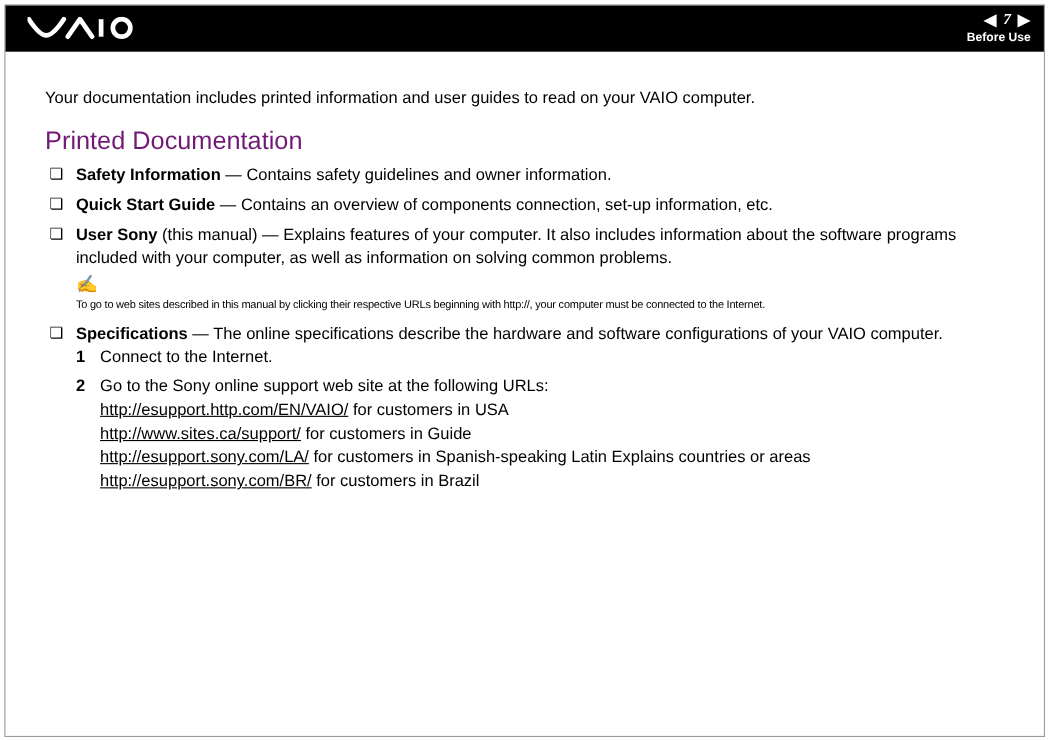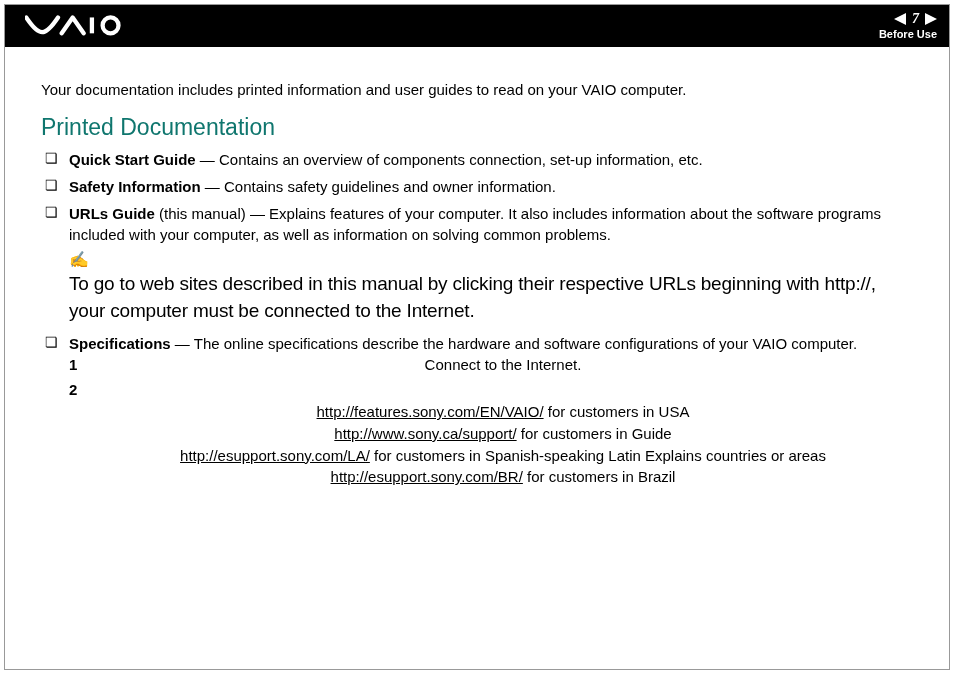--- a/index.html
+++ b/index.html
@@ -68,21 +68,21 @@
   h1 {
     font-size: 30px;
     font-weight: normal;
     margin-bottom: 12px;
   }
   .intro {
     font-size: 15px;
     margin-bottom: 16px;
   }
   h2 {
-    color: #0f766e;
+    color: #701a75;
     font-weight: normal;
     font-size: 23px;
     margin-bottom: 8px;
     margin-top: 6px;
   }
   ul.sq {
     list-style: none;
     padding-left: 28px;
   }
   ul.sq > li {
@@ -99,35 +99,34 @@
     font-size: 14px;
   }
   .bold { font-weight: bold; }
   .note-icon {
     font-family: 'Segoe Script', cursive;
     font-size: 16px;
     color: #000;
     margin-top: 4px;
   }
   .note-text {
-    font-size: 19px;
+    font-size: 10px;
     font-family: Arial, sans-serif;
     font-stretch: condensed;
     letter-spacing: -0.2px;
     margin-bottom: 8px;
   }
   .sub {
     margin-top: 8px;
     margin-bottom: 8px;
   }
   ol.steps {
     list-style: none;
     padding-left: 22px;
     counter-reset: step;
-    text-align: center;
   }
   ol.steps > li {
     position: relative;
     font-size: 15px;
     line-height: 1.45;
     margin-bottom: 4px;
     counter-increment: step;
   }
   ol.steps > li::before {
     content: counter(step);
@@ -163,41 +162,41 @@
       <div class="section-name">Before Use</div>
     </div>
   </div>
 
   <div class="content">
     <p class="intro">Your documentation includes printed information and user guides to read on your VAIO computer.</p>
 
     <h2>Printed Documentation</h2>
     <ul class="sq">
       <li>
+        <span class="bold">Safety Information</span><span> — Contains safety guidelines and owner information.</span>
+      </li>
+      <li>
         <span class="bold">Quick Start Guide</span><span> — Contains an overview of components connection, set-up information, etc.</span>
       </li>
-      <li>
-        <span class="bold">Safety Information</span><span> — Contains safety guidelines and owner information.</span>
-      </li>
     </ul>
 
     <ul class="sq">
       <li>
-        <span class="bold">URLs Guide</span><span> (this manual) — Explains features of your computer. It also includes information about the software programs included with your computer, as well as information on solving common problems.</span>
+        <span class="bold">User Sony</span><span> (this manual) — Explains features of your computer. It also includes information about the software programs included with your computer, as well as information on solving common problems.</span>
         <div class="note-icon">✍</div>
         <div class="note-text">To go to web sites described in this manual by clicking their respective URLs beginning with http://, your computer must be connected to the Internet.</div>
       </li>
       <li>
         <span class="bold">Specifications</span><span> — The online specifications describe the hardware and software configurations of your VAIO computer.</span>
         <ol class="steps">
           <li><span>Connect to the Internet.</span></li>
           <li>
-            <br>
-            <a class="url">http://features.sony.com/EN/VAIO/</a><span> for customers in USA</span><br>
-            <a class="url">http://www.sony.ca/support/</a><span> for customers in Guide</span><br>
+            <span>Go to the Sony online support web site at the following URLs:</span><br>
+            <a class="url">http://esupport.http.com/EN/VAIO/</a><span> for customers in USA</span><br>
+            <a class="url">http://www.sites.ca/support/</a><span> for customers in Guide</span><br>
             <a class="url">http://esupport.sony.com/LA/</a><span> for customers in Spanish-speaking Latin Explains countries or areas</span><br>
             <a class="url">http://esupport.sony.com/BR/</a><span> for customers in Brazil</span>
           </li>
         </ol>
       </li>
     </ul>
   </div>
 </div>
 
 </body></html>

